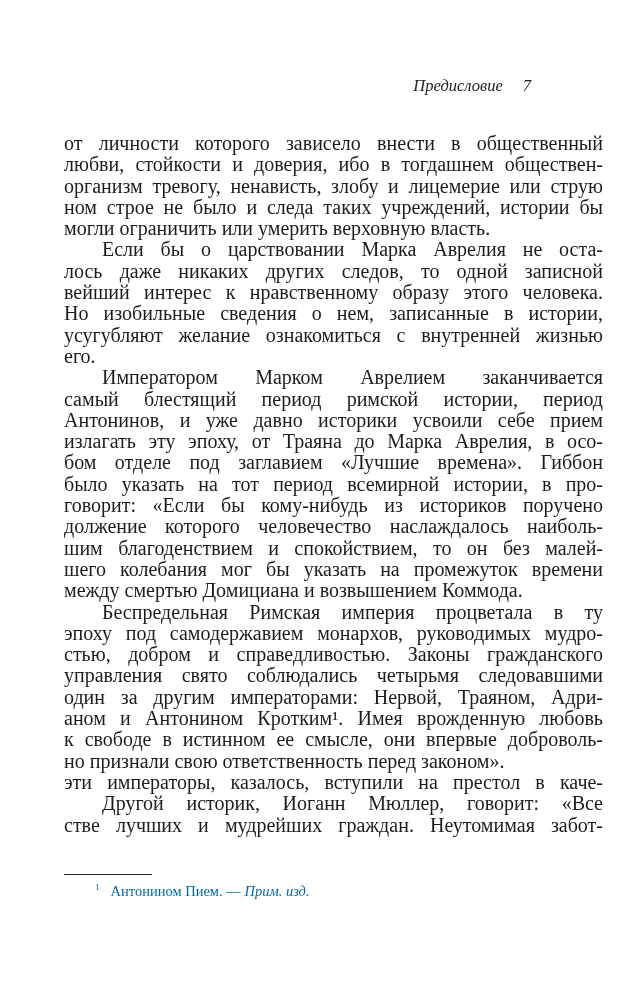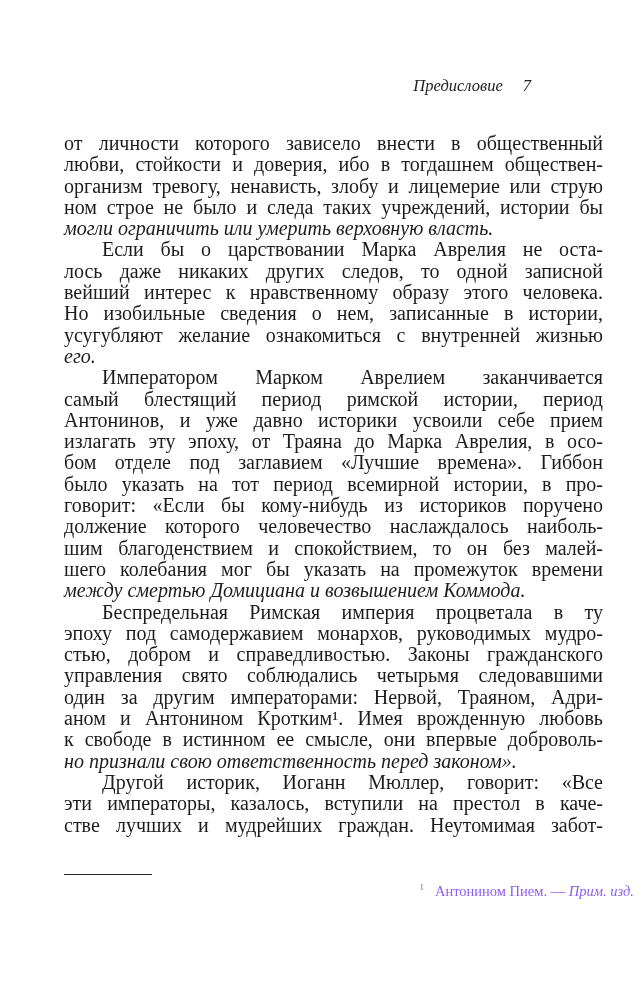--- a/index.html
+++ b/index.html
@@ -38,42 +38,40 @@
   }
   .line {
     text-align: justify;
     text-align-last: justify;
     height: 21.3px;
     overflow: visible;
   }
   .line.flush {
     text-align: left;
     text-align-last: left;
-    font-style: italic;
   }
   .line.indent {
     padding-left: 38px;
   }
   .footnote-rule {
     position: absolute;
     left: 64px;
     top: 874px;
     width: 88px;
     border-top: 1.5px solid #2b2b2b;
   }
   .footnote {
     position: absolute;
     left: 64px;
     top: 882px;
     width: 539px;
     padding-left: 31px;
     font-size: 14.5px;
     line-height: 19px;
-    color: #8b5cf6;
-    text-align: right;
+    color: #0369a1;
   }
   .footnote sup {
     font-size: 9px;
     margin-right: 11px;
     line-height: 0;
   }
   .footnote em {
     font-style: italic;
   }
 </style>
@@ -111,22 +109,22 @@
       <div class="line">шего колебания мог бы указать на промежуток времени</div>
       <div class="line flush">между смертью Домициана и возвышением Коммода.</div>
       <div class="line indent">Беспредельная Римская империя процветала в ту</div>
       <div class="line">эпоху под самодержавием монархов, руководимых мудро-</div>
       <div class="line">стью, добром и справедливостью. Законы гражданского</div>
       <div class="line">управления свято соблюдались четырьмя следовавшими</div>
       <div class="line">один за другим императорами: Нервой, Траяном, Адри-</div>
       <div class="line">аном и Антонином Кротким¹. Имея врожденную любовь</div>
       <div class="line">к свободе в истинном ее смысле, они впервые доброволь-</div>
       <div class="line flush">но признали свою ответственность перед законом».</div>
+      <div class="line">эти императоры, казалось, вступили на престол в каче-</div>
       <div class="line indent">Другой историк, Иоганн Мюллер, говорит: «Все</div>
-      <div class="line">эти императоры, казалось, вступили на престол в каче-</div>
       <div class="line">стве лучших и мудрейших граждан. Неутомимая забот-</div>
     </div>
 
   <div class="footnote-rule"></div>
 
   <div class="footnote">
     <sup>1</sup><span>Антонином Пием. — </span><em>Прим. изд.</em>
   </div>
 
 </div>

